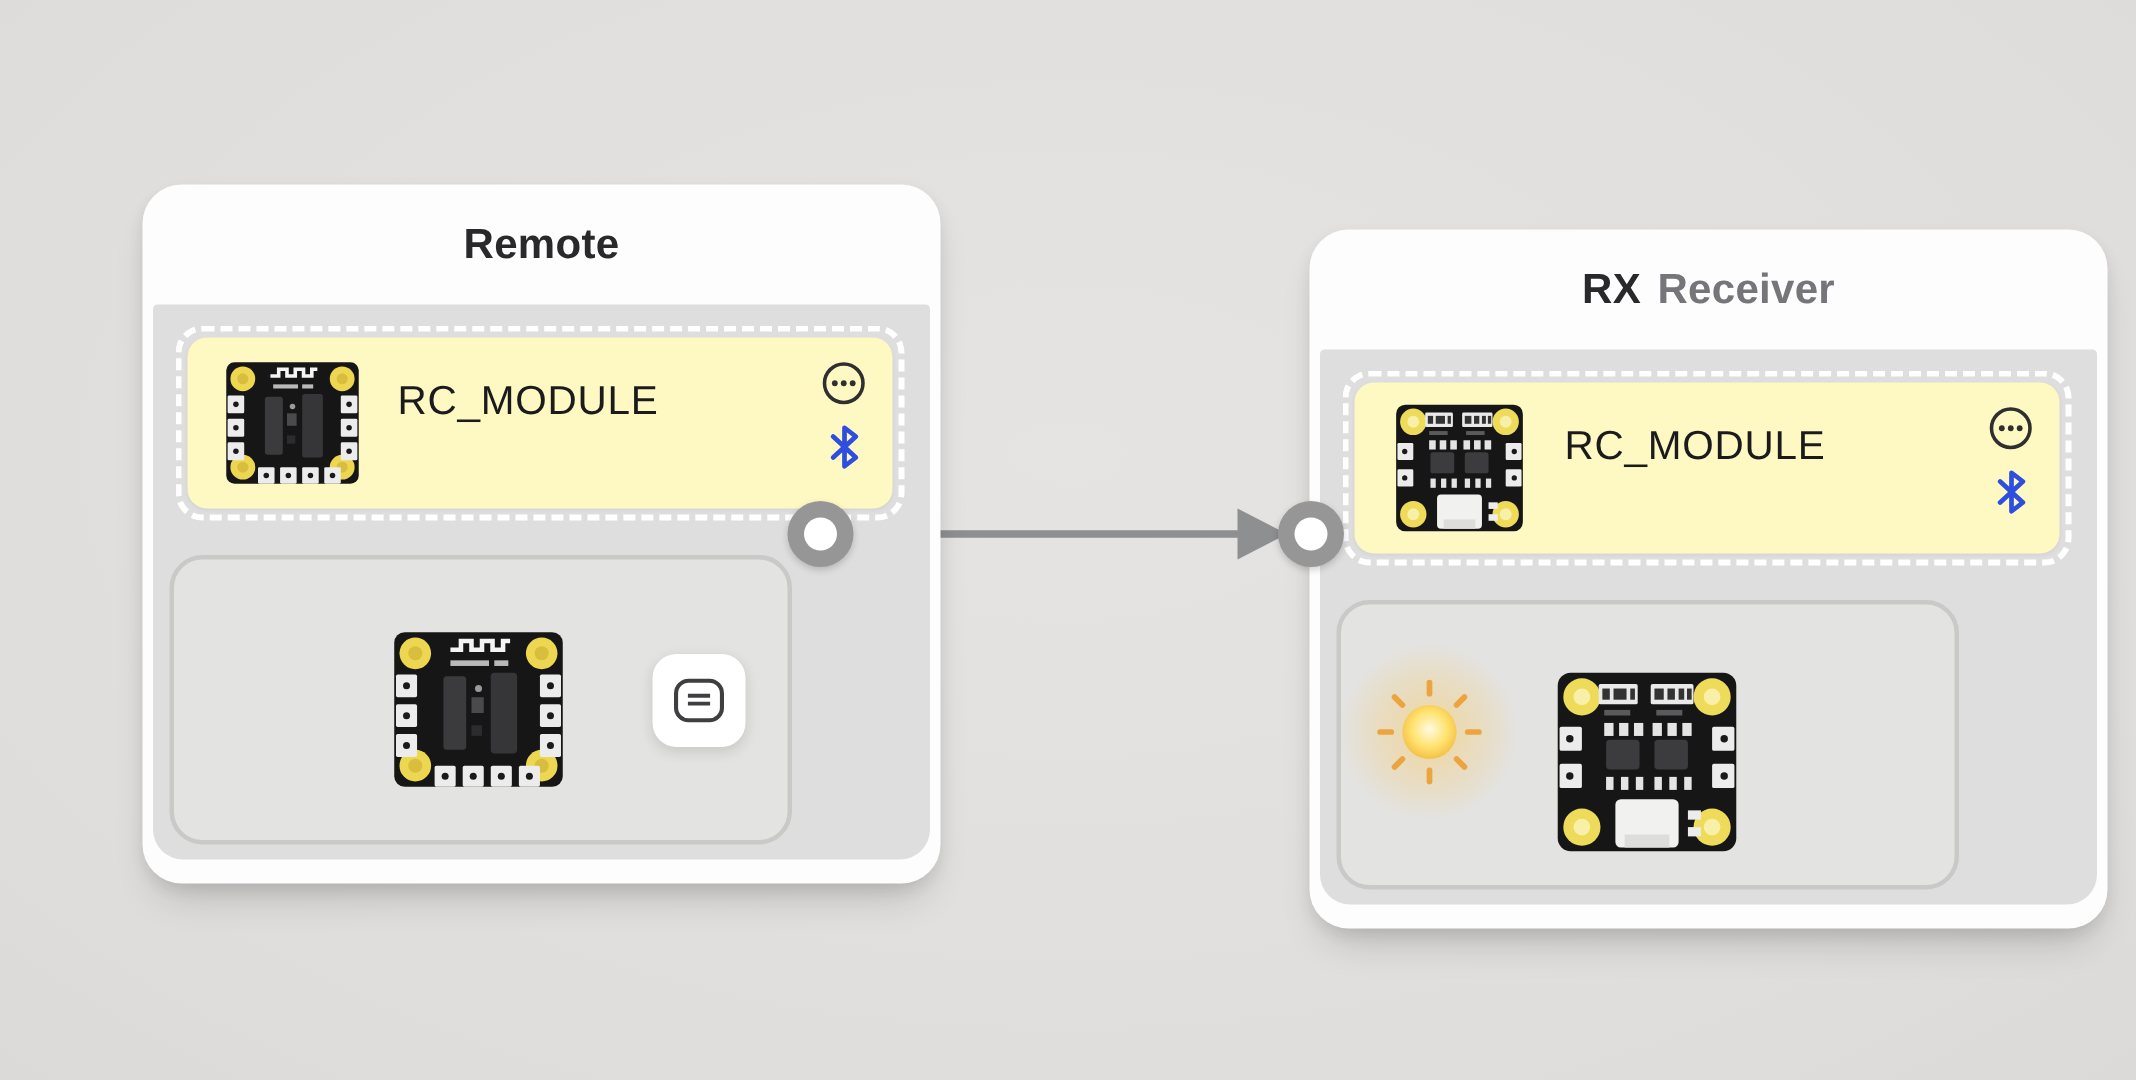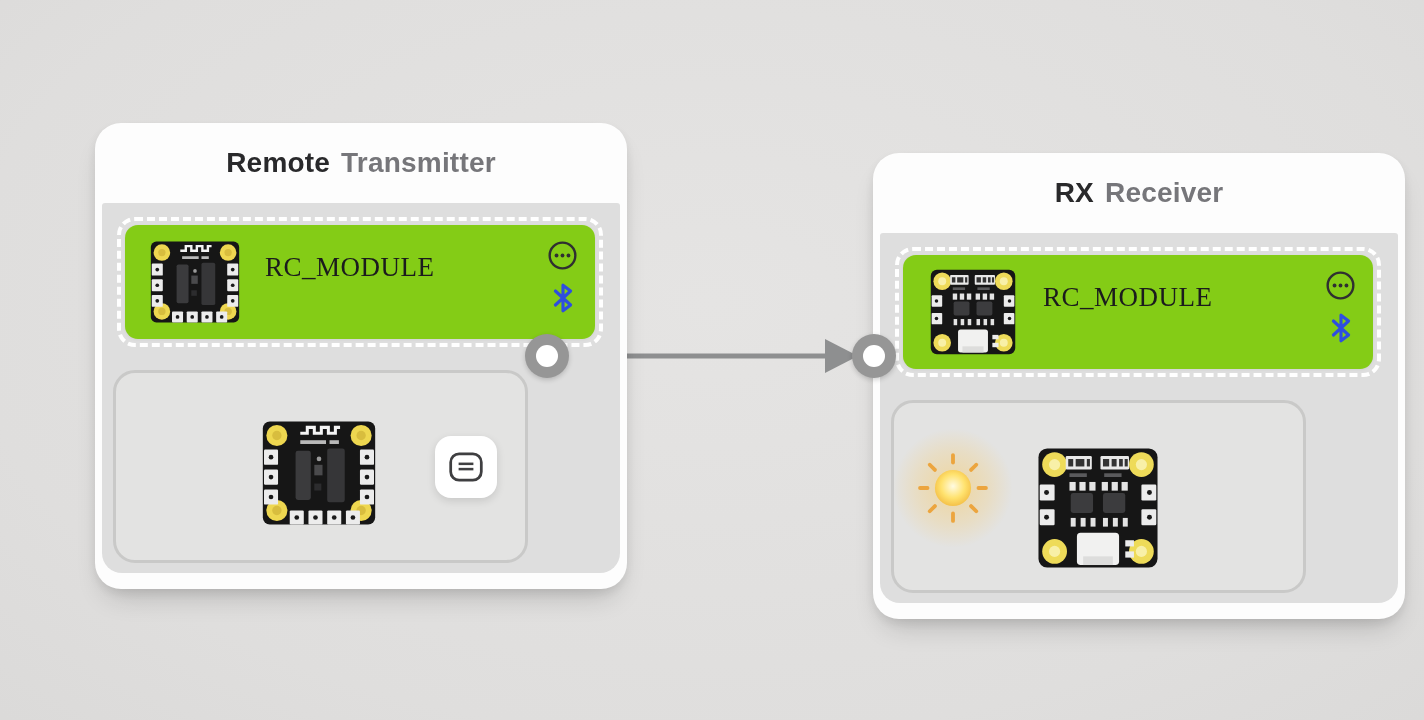--- a/index.html
+++ b/index.html
@@ -26,23 +26,23 @@
   .node-body{
     position:absolute;left:7px;right:7px;top:80px;bottom:16px;
     background:#dedede;border-radius:3px 3px 20px 20px;
   }
   
   .selection{
     position:absolute;left:15px;right:17px;top:14px;height:130px;
     border:4px dashed var(--selection_dash,#ffffff);border-radius:18px;box-sizing:border-box;
   }
   .module-row{
-    position:absolute;inset:4px;background:#84cc16;border-radius:13px;
+    position:absolute;inset:4px;background:#fef9c3;border-radius:13px;
     box-shadow:0 1px 3px rgba(0,0,0,.05);
-    display:flex;align-items:stretch;padding:0 16px 0 24px;box-sizing:border-box;font-family:Liberation Serif, serif;
+    display:flex;align-items:stretch;padding:0 16px 0 24px;box-sizing:border-box;
   }
   .pcb-small{width:92px;height:88px;align-self:center;flex:0 0 auto;}
   .module-label{
     font-size:27px;font-weight:500;color:#1b1b1d;letter-spacing:.5px;
     margin:27px 0 0 24px;white-space:nowrap;
   }
   .icon-col{margin-left:auto;display:flex;flex-direction:column;align-items:center;gap:7px;padding-top:14px;}
   .more-btn{width:33px;height:33px;border:none;background:transparent;padding:0;cursor:pointer;display:block;}
   .more-btn svg{display:block;width:100%;height:100%;}
   .bt-icon{width:28px;height:38px;display:block;}
@@ -85,21 +85,20 @@
 <div class="canvas">
 
   <svg class="link-layer" width="1424" height="720">
     <line class="wire" x1="547" y1="356" x2="843" y2="356" stroke="#8e8f90" stroke-width="5"></line>
     <polygon points="858,356 825,339 825,373" fill="#8e8f90"></polygon>
   </svg>
 
   <section class="node-card left">
     <header class="node-title">
       <span class="title-primary">Remote</span>
-      <span class="title-secondary">Transmitter</span>
     </header>
     <div class="node-body">
 
       <div class="selection">
         <div class="module-row">
 
           <svg class="pcb-small" viewBox="0 0 100 94">
             <rect x="2" y="3" width="96" height="88" rx="6" fill="#161616"></rect>
             <circle cx="14" cy="15" r="9" fill="#eed750"></circle>
               <circle cx="14" cy="15" r="4" fill="#d8bd3e"></circle>

